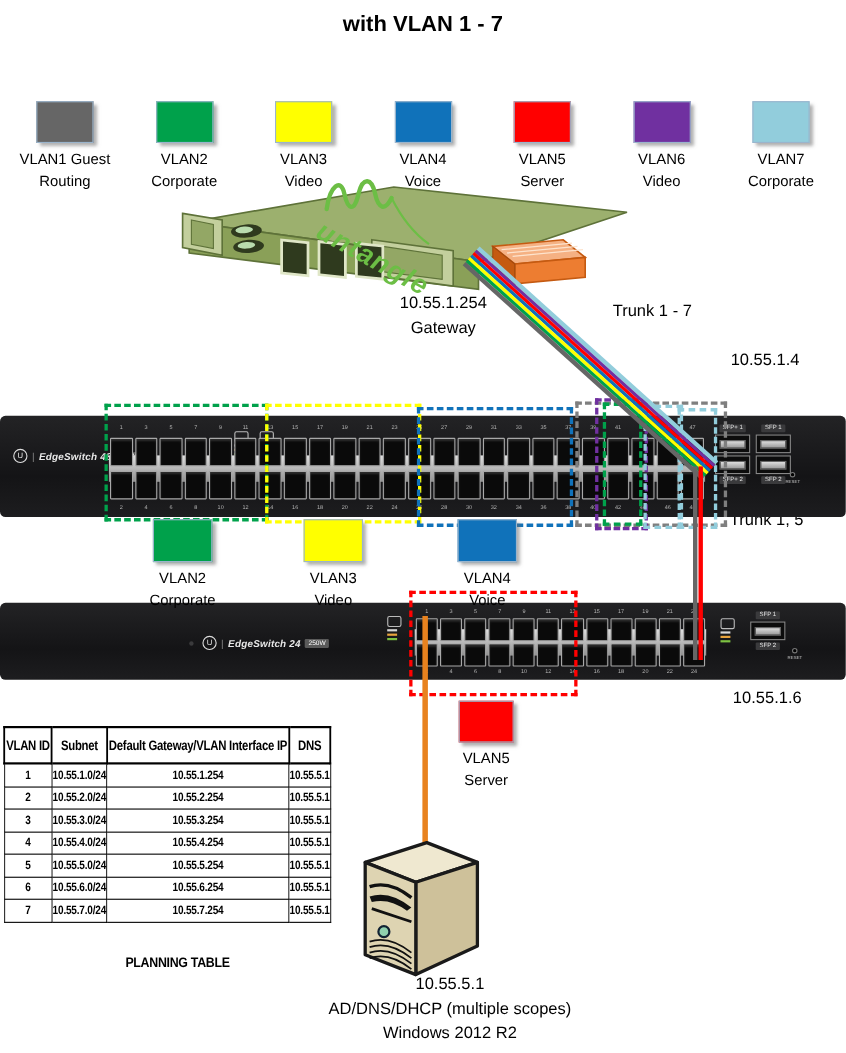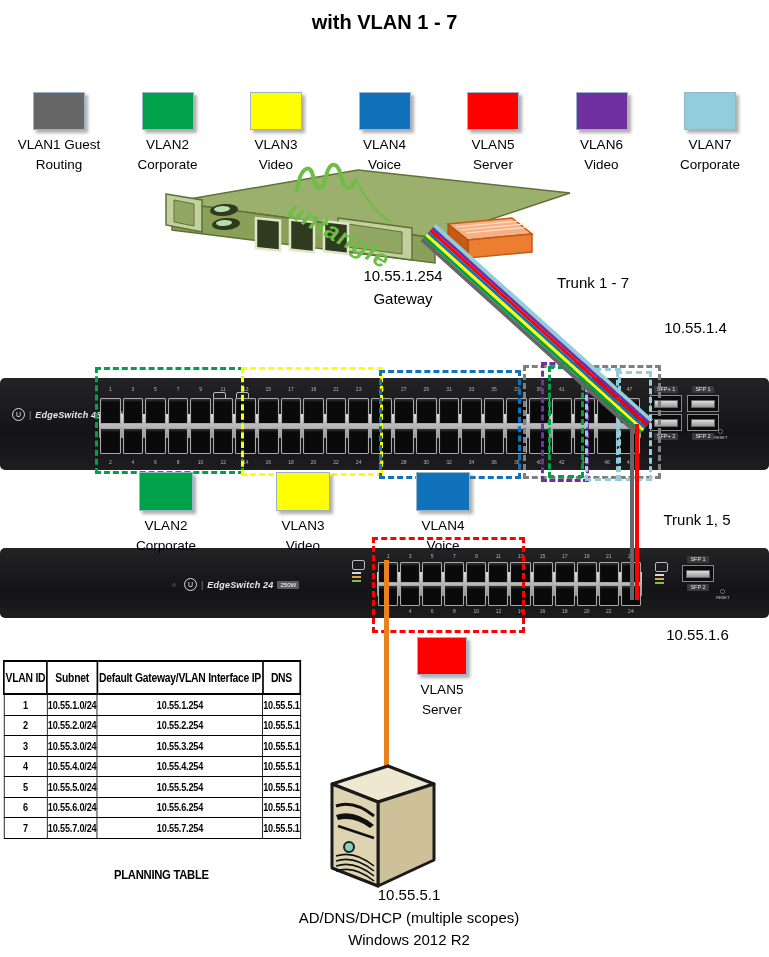--- a/index.html
+++ b/index.html
@@ -412,21 +412,21 @@
     <div>Video</div>
   </div>
   <div class="vlan-tag" style="left:388px;top:472px;">
     <div class="swatch" style="background: rgb(16, 114, 186);"></div>
     <div>VLAN4</div>
     <div>Voice</div>
   </div>
 
   <div class="vcable" style="left:630px;top:424px;width:4px;height:176px;background:var(--cable_gray);"></div>
   <div class="vcable" style="left:634.5px;top:424px;width:4.5px;height:176px;background:var(--cable_red);"></div>
-  <div class="diagram-label" style="left:652px;top:509px;width:90px;">Trunk 1, 5</div>
+  <div class="diagram-label" style="left:652px;top:462px;width:90px;">Trunk 1, 5</div>
 
   <div class="switch" id="sw2-bar"></div>
   <div class="hole" style="left:33px;top:554px;width:40px;height:19px;"></div>
   <div class="hole" style="left:33px;top:593px;width:40px;height:19px;"></div>
   <div class="hole" style="left:728px;top:555px;width:40px;height:19px;"></div>
   <div class="hole" style="left:728px;top:593px;width:40px;height:19px;"></div>
 
   <div class="brand" id="sw2-brand" style="z-index:3;">
     <span class="dot"></span>
     <span class="ulogo">U</span>

